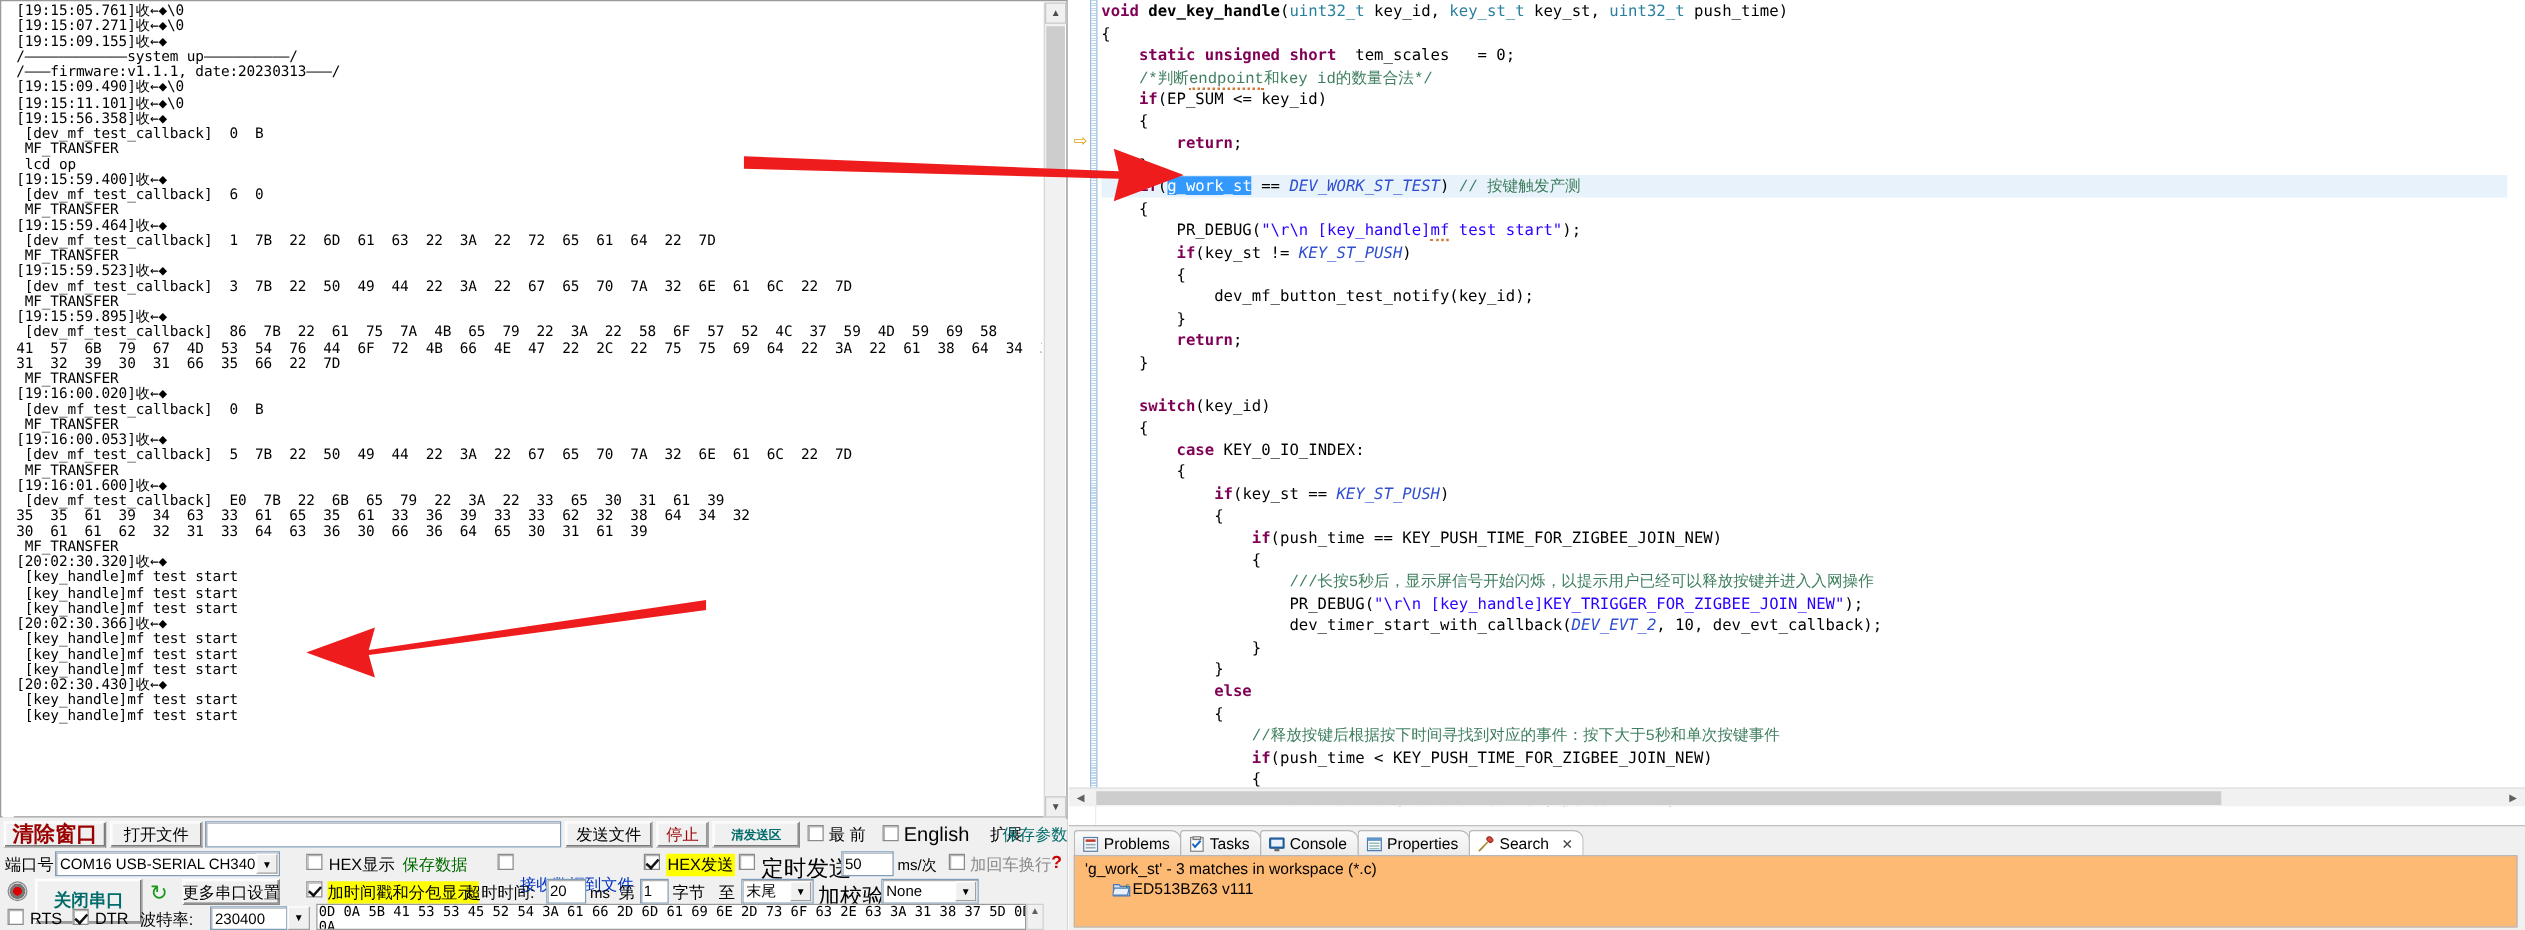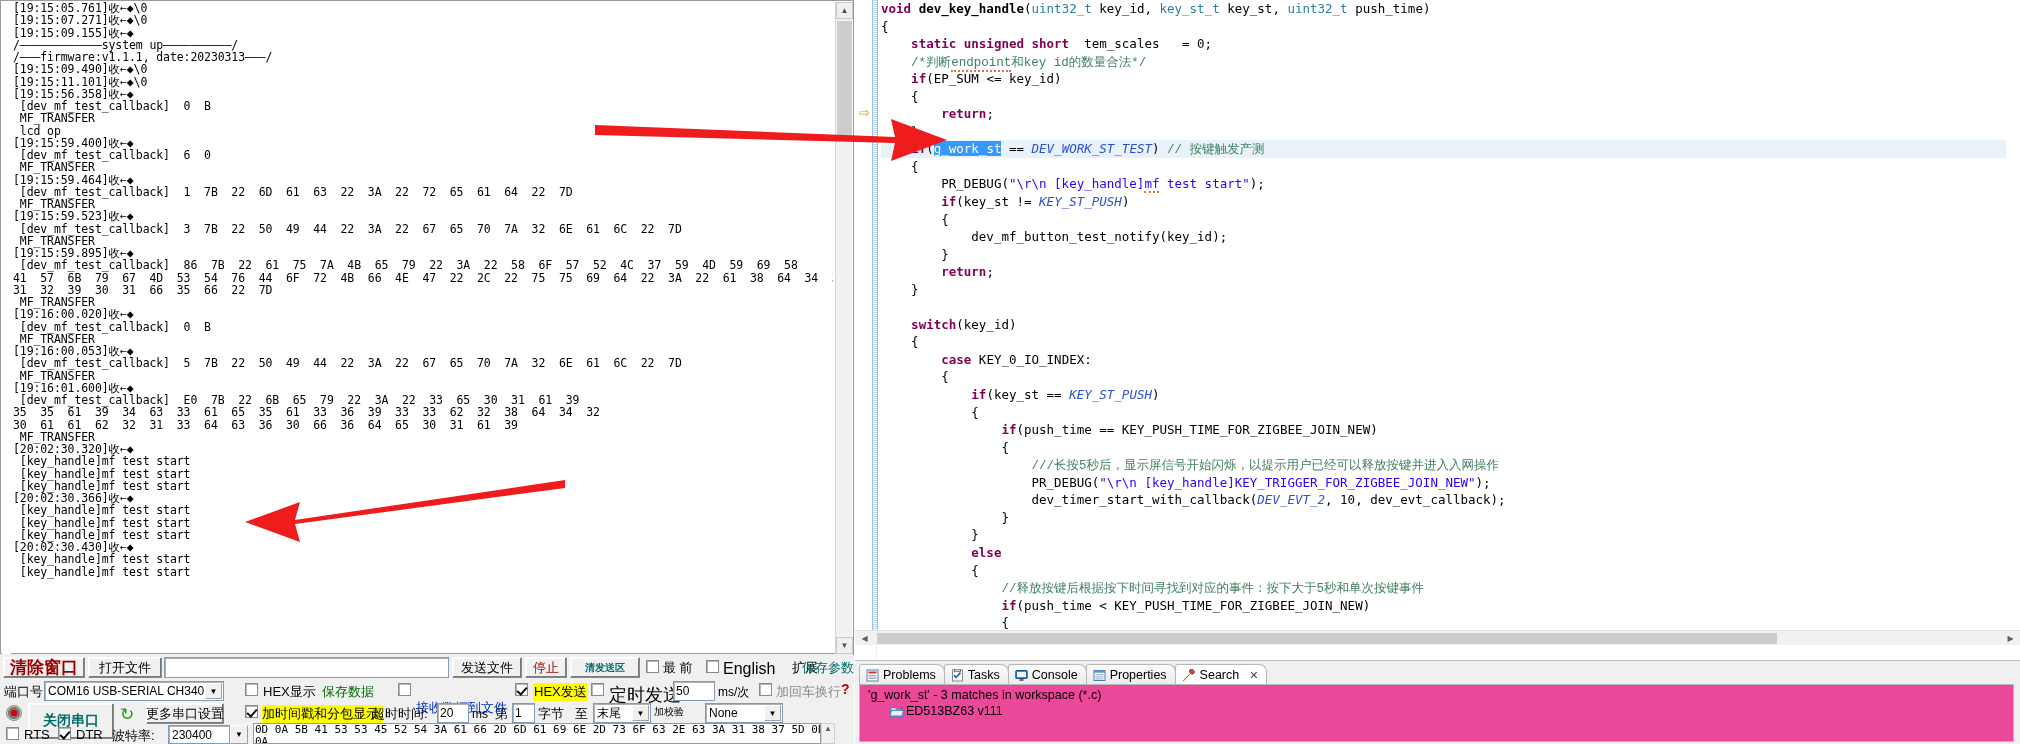--- a/index.html
+++ b/index.html
@@ -193,21 +193,21 @@
     padding: 0 8px 0 6px; font-size: 12.5px; color: #000;
     border: 1px solid #b8b8b8; border-bottom: none;
     background: linear-gradient(#fbfbfb,#ebebeb);
     border-radius: 3px 8px 0 0; margin-right: -1px;
   }
   .vtab.active {
     background: #ffffff; font-weight: normal;
   }
   #search-body {
     position: absolute; left: 4px; top: 23px; width: 1155px; height: 58px;
-    background: #ec4899; border: 1px solid #b8b8b8;
+    background: #fdba74; border: 1px solid #b8b8b8;
     font-size: 12.5px; color: #000;
   }
   #search-head { padding: 3px 6px 0 8px; }
   #search-item { padding: 2px 6px 0 30px; display: flex; align-items: center; gap: 1px; }
   .ic { display: inline-block; vertical-align: middle; }
 </style>
 </head>
 <body>
 
 <div id="root">
@@ -280,21 +280,21 @@
         <div class="tfield" style="position:absolute; left:437px; top:0; width:32px; height:20px;">20</div>
         <span class="lbl" style="position:absolute; left:472px; top:4px; font-size:12px;">ms</span>
         <span class="lbl" style="position:absolute; left:495px; top:2px; font-size:13px;">第</span>
         <div class="tfield" style="position:absolute; left:512px; top:0; width:23px; height:20px;">1</div>
         <span class="lbl" style="position:absolute; left:538px; top:2px; font-size:13px;">字节</span>
         <span class="lbl" style="position:absolute; left:575px; top:2px; font-size:13px;">至</span>
         <div class="combo" style="position:absolute; left:593px; top:0; width:58px; height:20px;">
           <span>末尾</span>
           <span class="drop">▼</span>
         </div>
-        <span class="lbl" style="position:absolute; left:654px; top:2px; font-size:10px;">加校验</span>
+        <span class="lbl" style="position:absolute; left:654px; top:2px; font-size:18px;">加校验</span>
         <div class="combo" style="position:absolute; left:705px; top:0; width:78px; height:20px;">
           <span>None</span>
           <span class="drop">▼</span>
         </div>
       </div>
 
       <div class="row" style="top:70px; height:19px;">
         <span class="cb" style="position:absolute; left:6px; top:2px;"></span>
         <span class="lbl" style="position:absolute; left:24px; top:2px; font-size:13px;">RTS</span>
         <span class="cb on" style="position:absolute; left:58px; top:2px;"></span>

